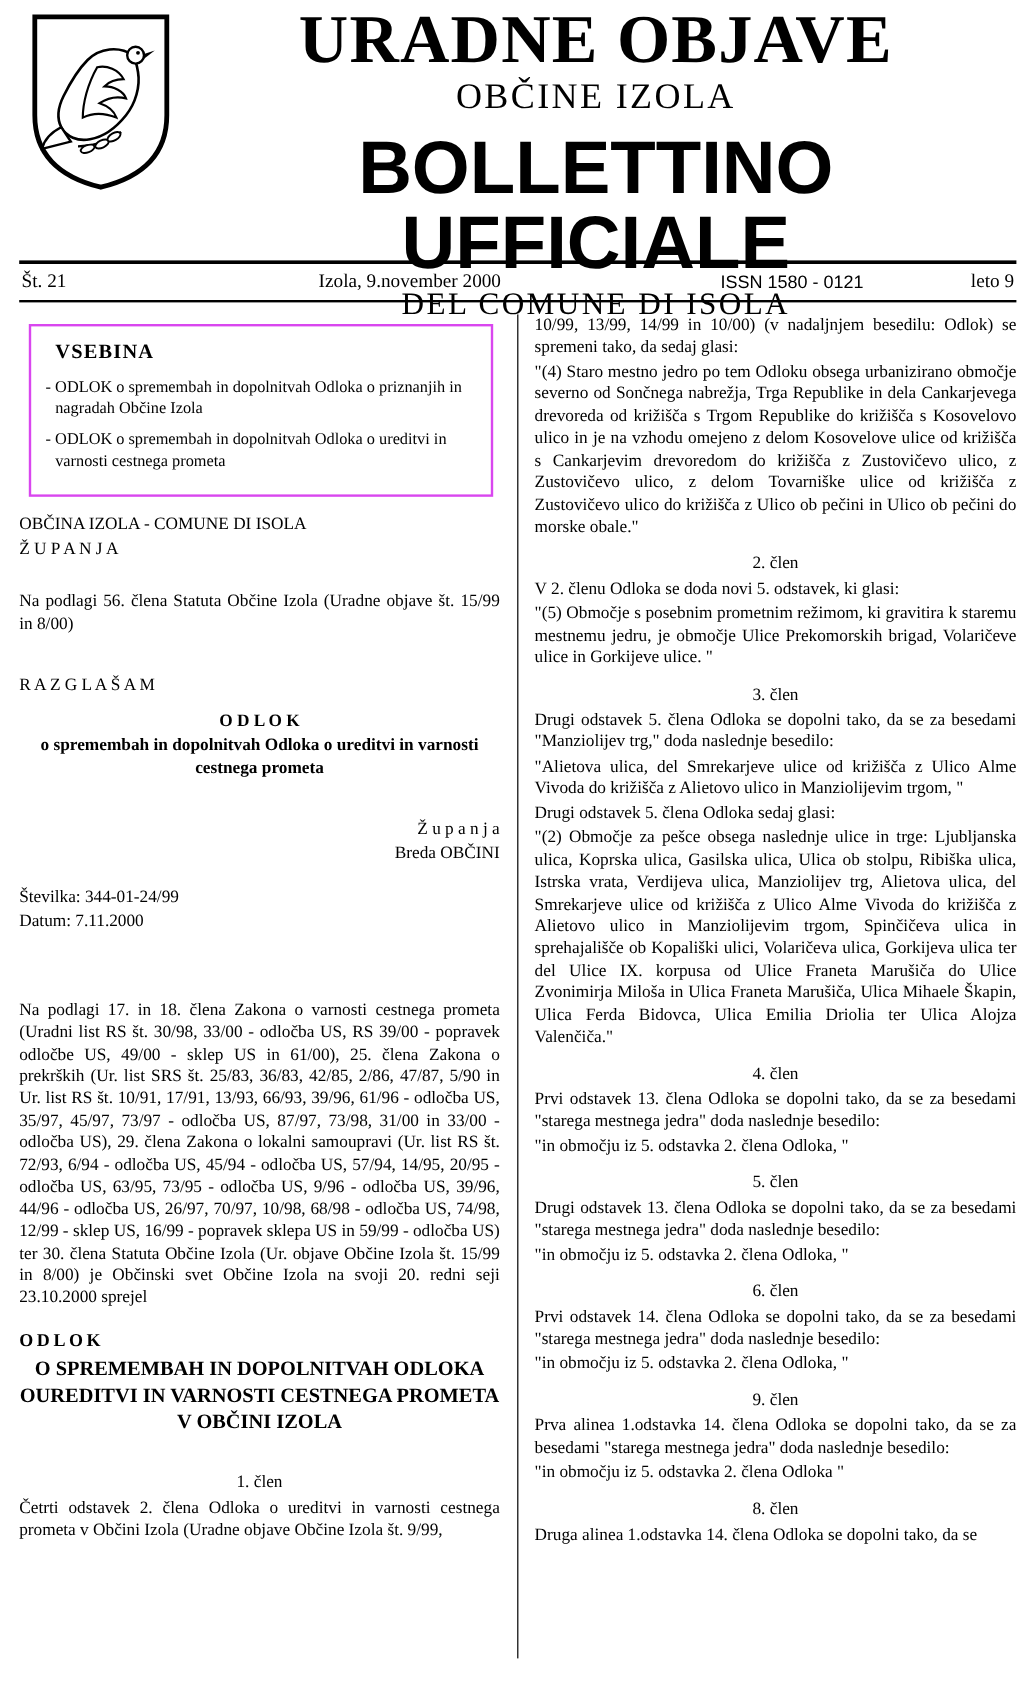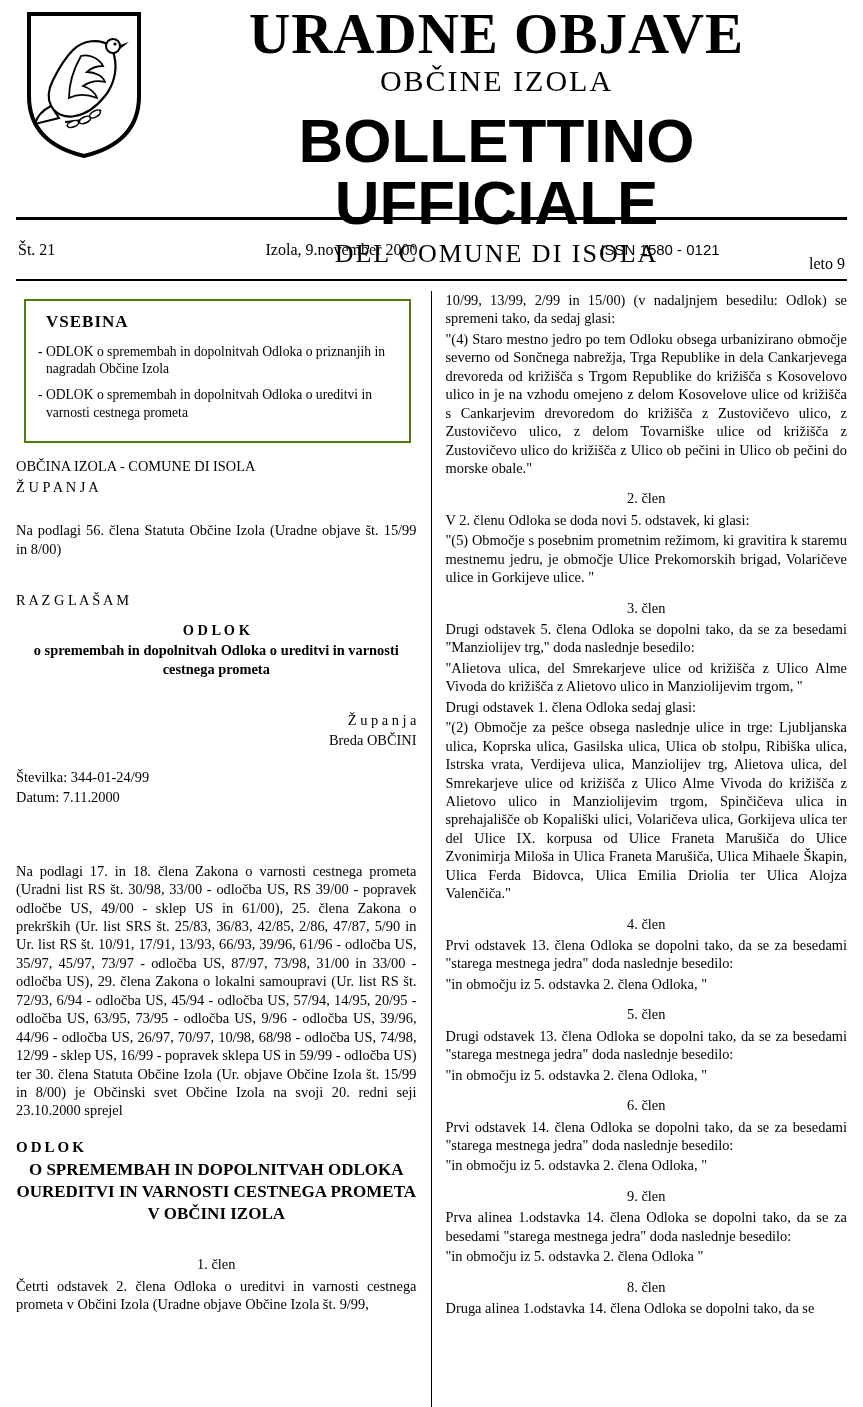--- a/index.html
+++ b/index.html
@@ -83,21 +83,21 @@
   }
   .issuebar {
     display: flex;
     align-items: center;
     font-size: 16px;
     padding: 6px 2px 6px 2px;
   }
   .issuebar .left { flex: 0 0 110px; text-align: left; }
   .issuebar .mid  { flex: 1 1 auto; text-align: center; }
   .issuebar .issn { flex: 0 0 210px; text-align: center; font-family:"Liberation Sans", sans-serif; font-size:15px; }
-  .issuebar .right{ flex: 0 0 80px; text-align: right; margin-top: 29px; }
+  .issuebar .right{ flex: 0 0 80px; text-align: right; }
   .rule-thin {
     border-top: 2px solid #000;
   }
 
   
   .columns {
     display: flex;
     margin-top: 10px;
     height: 1120px;
   }
@@ -106,21 +106,21 @@
     box-sizing: border-box;
     font-size: 14.4px;
     line-height: 1.28;
     text-align: justify;
   }
   .col-left { padding-right: 14px; border-right: 1px solid #000; }
   .col-right { padding-left: 14px; }
 
   
   .vsebina-box {
-    border: 2px solid #4d7c0f;
+    border: 2px solid #d946ef;
     padding: 10px 14px 12px 14px;
     margin: 8px 6px 14px 8px;
   }
   .vsebina-title {
     font-weight: bold;
     font-size: 17px;
     letter-spacing: 1px;
     margin-bottom: 10px;
     padding-left: 6px;
   }
@@ -254,31 +254,31 @@
       <p class="odlok-sub">O SPREMEMBAH IN DOPOLNITVAH ODLOKA OUREDITVI IN VARNOSTI CESTNEGA PROMETA V OBČINI IZOLA</p>
 
       <div class="gap-sm"></div>
 
       <p class="clen">1. člen</p>
       <p>Četrti odstavek 2. člena Odloka o ureditvi in varnosti cestnega prometa v Občini Izola (Uradne objave Občine Izola št. 9/99,</p>
     </div>
 
     <div class="col col-right">
 
-      <p class="tight">10/99, 13/99, 2/99 in 15/00) (v nadaljnjem besedilu: Odlok) se spremeni tako, da sedaj glasi:</p>
+      <p class="tight">10/99, 13/99, 14/99 in 10/00) (v nadaljnjem besedilu: Odlok) se spremeni tako, da sedaj glasi:</p>
       <p>"(4) Staro mestno jedro po tem Odloku obsega urbanizirano območje severno od Sončnega nabrežja, Trga Republike in dela Cankarjevega drevoreda od križišča s Trgom Republike do križišča s Kosovelovo ulico in je na vzhodu omejeno z delom Kosovelove ulice od križišča s Cankarjevim drevoredom do križišča z Zustovičevo ulico, z Zustovičevo ulico, z delom Tovarniške ulice od križišča z Zustovičevo ulico do križišča z Ulico ob pečini in Ulico ob pečini do morske obale."</p>
 
       <p class="clen">2. člen</p>
       <p class="tight">V 2. členu Odloka se doda novi 5. odstavek, ki glasi:</p>
       <p>"(5) Območje s posebnim prometnim režimom, ki gravitira k staremu mestnemu jedru, je območje Ulice Prekomorskih brigad, Volaričeve ulice in Gorkijeve ulice. "</p>
 
       <p class="clen">3. člen</p>
       <p class="tight">Drugi odstavek 5. člena Odloka se dopolni tako, da se za besedami "Manziolijev trg," doda naslednje besedilo:</p>
       <p class="tight">"Alietova ulica, del Smrekarjeve ulice od križišča z Ulico Alme Vivoda do križišča z Alietovo ulico in Manziolijevim trgom, "</p>
-      <p class="tight">Drugi odstavek 1. člena Odloka sedaj glasi:</p>
+      <p class="tight">Drugi odstavek 5. člena Odloka sedaj glasi:</p>
       <p>"(2) Območje za pešce obsega naslednje ulice in trge: Ljubljanska ulica, Koprska ulica, Gasilska ulica, Ulica ob stolpu, Ribiška ulica, Istrska vrata, Verdijeva ulica, Manziolijev trg, Alietova ulica, del Smrekarjeve ulice od križišča z Ulico Alme Vivoda do križišča z Alietovo ulico in Manziolijevim trgom, Spinčičeva ulica in sprehajališče ob Kopališki ulici, Volaričeva ulica, Gorkijeva ulica ter del Ulice IX. korpusa od Ulice Franeta Marušiča do Ulice Zvonimirja Miloša in Ulica Franeta Marušiča, Ulica Mihaele Škapin, Ulica Ferda Bidovca, Ulica Emilia Driolia ter Ulica Alojza Valenčiča."</p>
 
       <p class="clen">4. člen</p>
       <p class="tight">Prvi odstavek 13. člena Odloka se dopolni tako, da se za besedami "starega mestnega jedra" doda naslednje besedilo:</p>
       <p>"in območju iz 5. odstavka 2. člena Odloka, "</p>
 
       <p class="clen">5. člen</p>
       <p class="tight">Drugi odstavek 13. člena Odloka se dopolni tako, da se za besedami "starega mestnega jedra" doda naslednje besedilo:</p>
       <p>"in območju iz 5. odstavka 2. člena Odloka, "</p>
 

